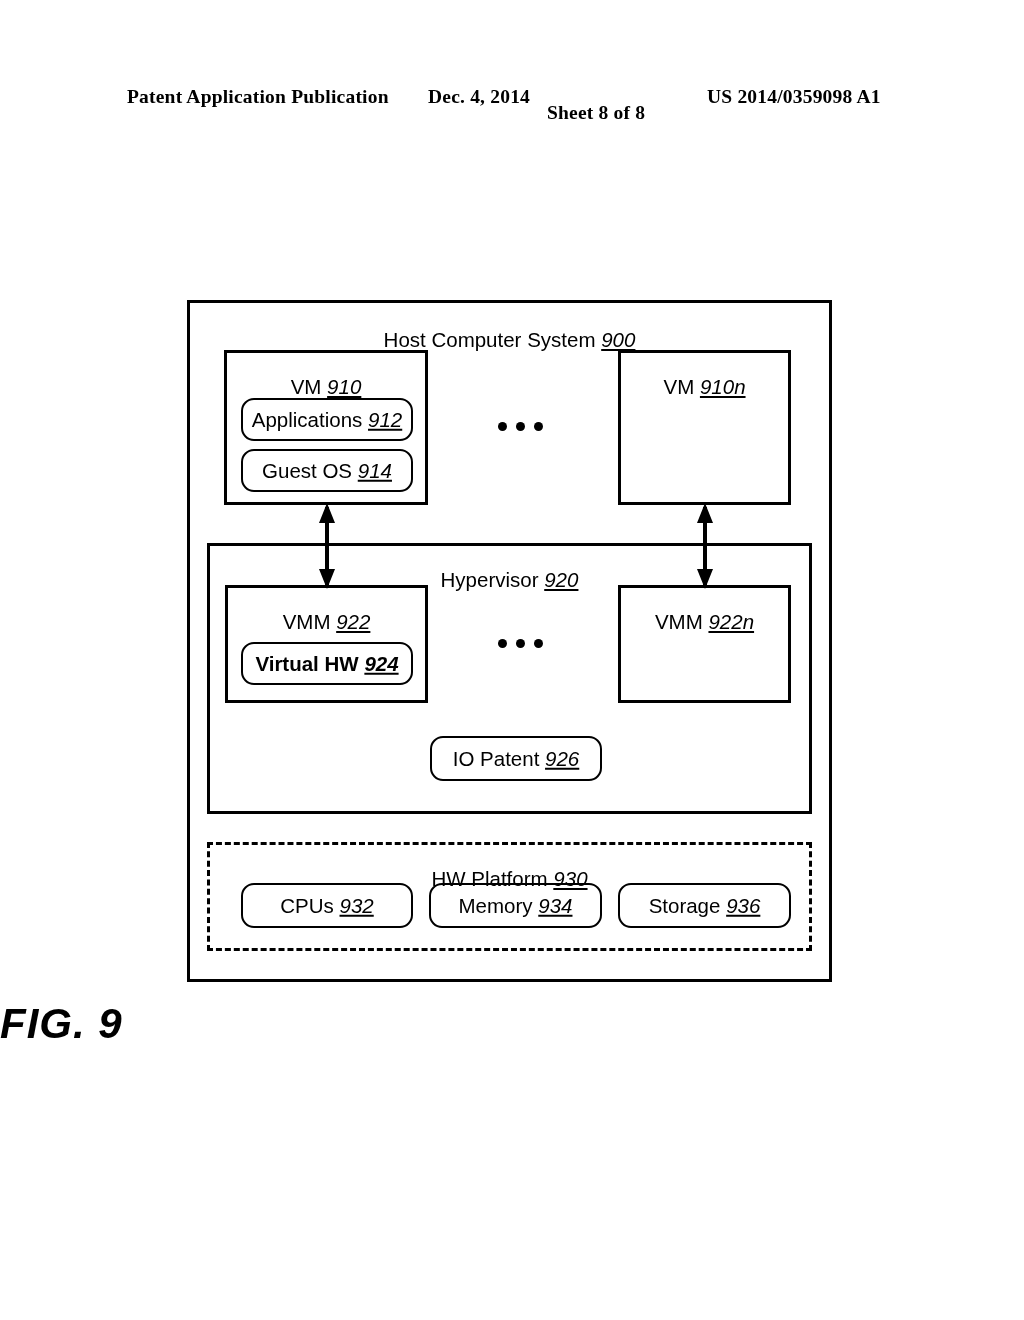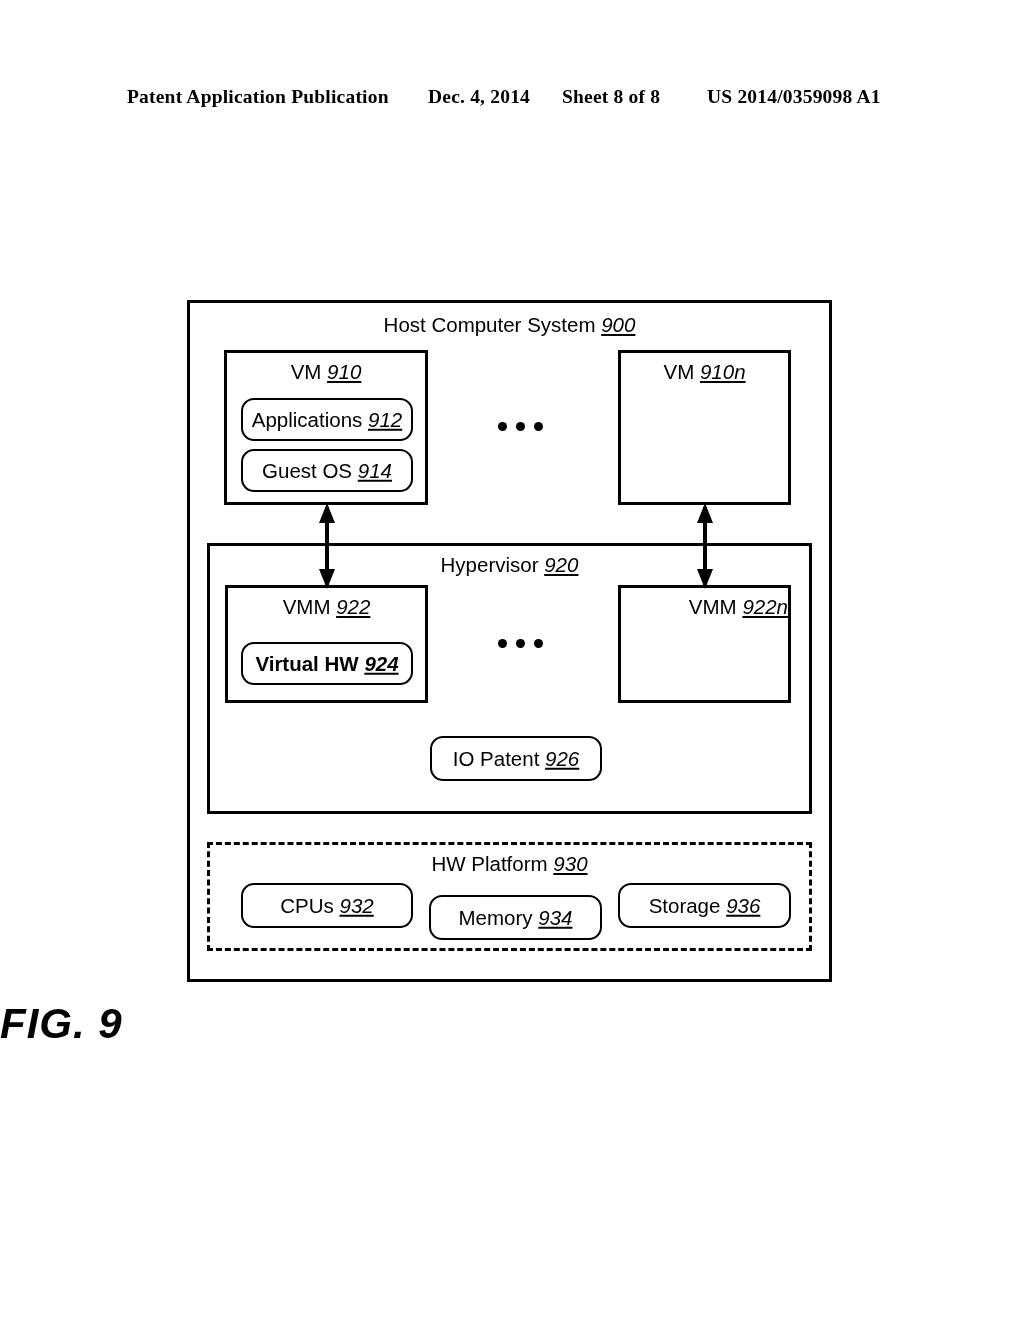--- a/index.html
+++ b/index.html
@@ -28,21 +28,21 @@
     font-size: 19.5px;
     letter-spacing: 0.2px;
     white-space: nowrap;
   }
   .page-header > span {
     position: absolute;
     top: 0;
   }
   .hdr-pub   { left: 127px; }
   .hdr-date  { left: 428px; }
-  .hdr-sheet { left: 562px; }
+  .hdr-sheet { left: 547px; margin-top: 16px; }
   .hdr-num   { left: 707px; }
 
   
   .box {
     position: absolute;
     box-sizing: border-box;
     border: 3px solid #000;
     background: transparent;
   }
   .box.thin { border-width: 2px; border-radius: 13px; }
@@ -53,20 +53,21 @@
 
   
   .box-title {
     position: absolute;
     left: 0;
     right: 0;
     text-align: center;
     font-size: 20.5px;
     line-height: 1;
     white-space: nowrap;
+    margin-top: 15px;
   }
 
   
   .leaf-label {
     position: absolute;
     left: 0;
     right: 0;
     top: 50%;
     transform: translateY(-50%);
     text-align: center;
@@ -189,21 +190,21 @@
   </div>
 </div>
 
 <div class="ellipsis" style="left:498px; top:639px;">
   <i></i>
   <i></i>
   <i></i>
 </div>
 
 <div class="box" style="left:618px; top:585px; width:173px; height:118px;">
-  <div class="box-title" style="top:9px;text-align:right;">
+  <div class="box-title" style="top:9px;">
     <span>VMM</span>
     <span class="ref">922n</span>
   </div>
 </div>
 
 <div class="box thin" style="left:430px; top:736px; width:172px; height:45px;">
   <div class="leaf-label">
     <span>IO Patent</span>
     <span class="ref">926</span>
   </div>
@@ -216,21 +217,21 @@
   </div>
 </div>
 
 <div class="box thin" style="left:241px; top:883px; width:172px; height:45px;">
   <div class="leaf-label">
     <span>CPUs</span>
     <span class="ref">932</span>
   </div>
 </div>
 
-<div class="box thin" style="left:429px; top:883px; width:173px; height:45px;margin-top:12px;">
+<div class="box thin" style="left:429px; top:883px; width:173px; height:45px;">
   <div class="leaf-label">
     <span>Memory</span>
     <span class="ref">934</span>
   </div>
 </div>
 
 <div class="box thin" style="left:618px; top:883px; width:173px; height:45px;">
   <div class="leaf-label">
     <span>Storage</span>
     <span class="ref">936</span>

